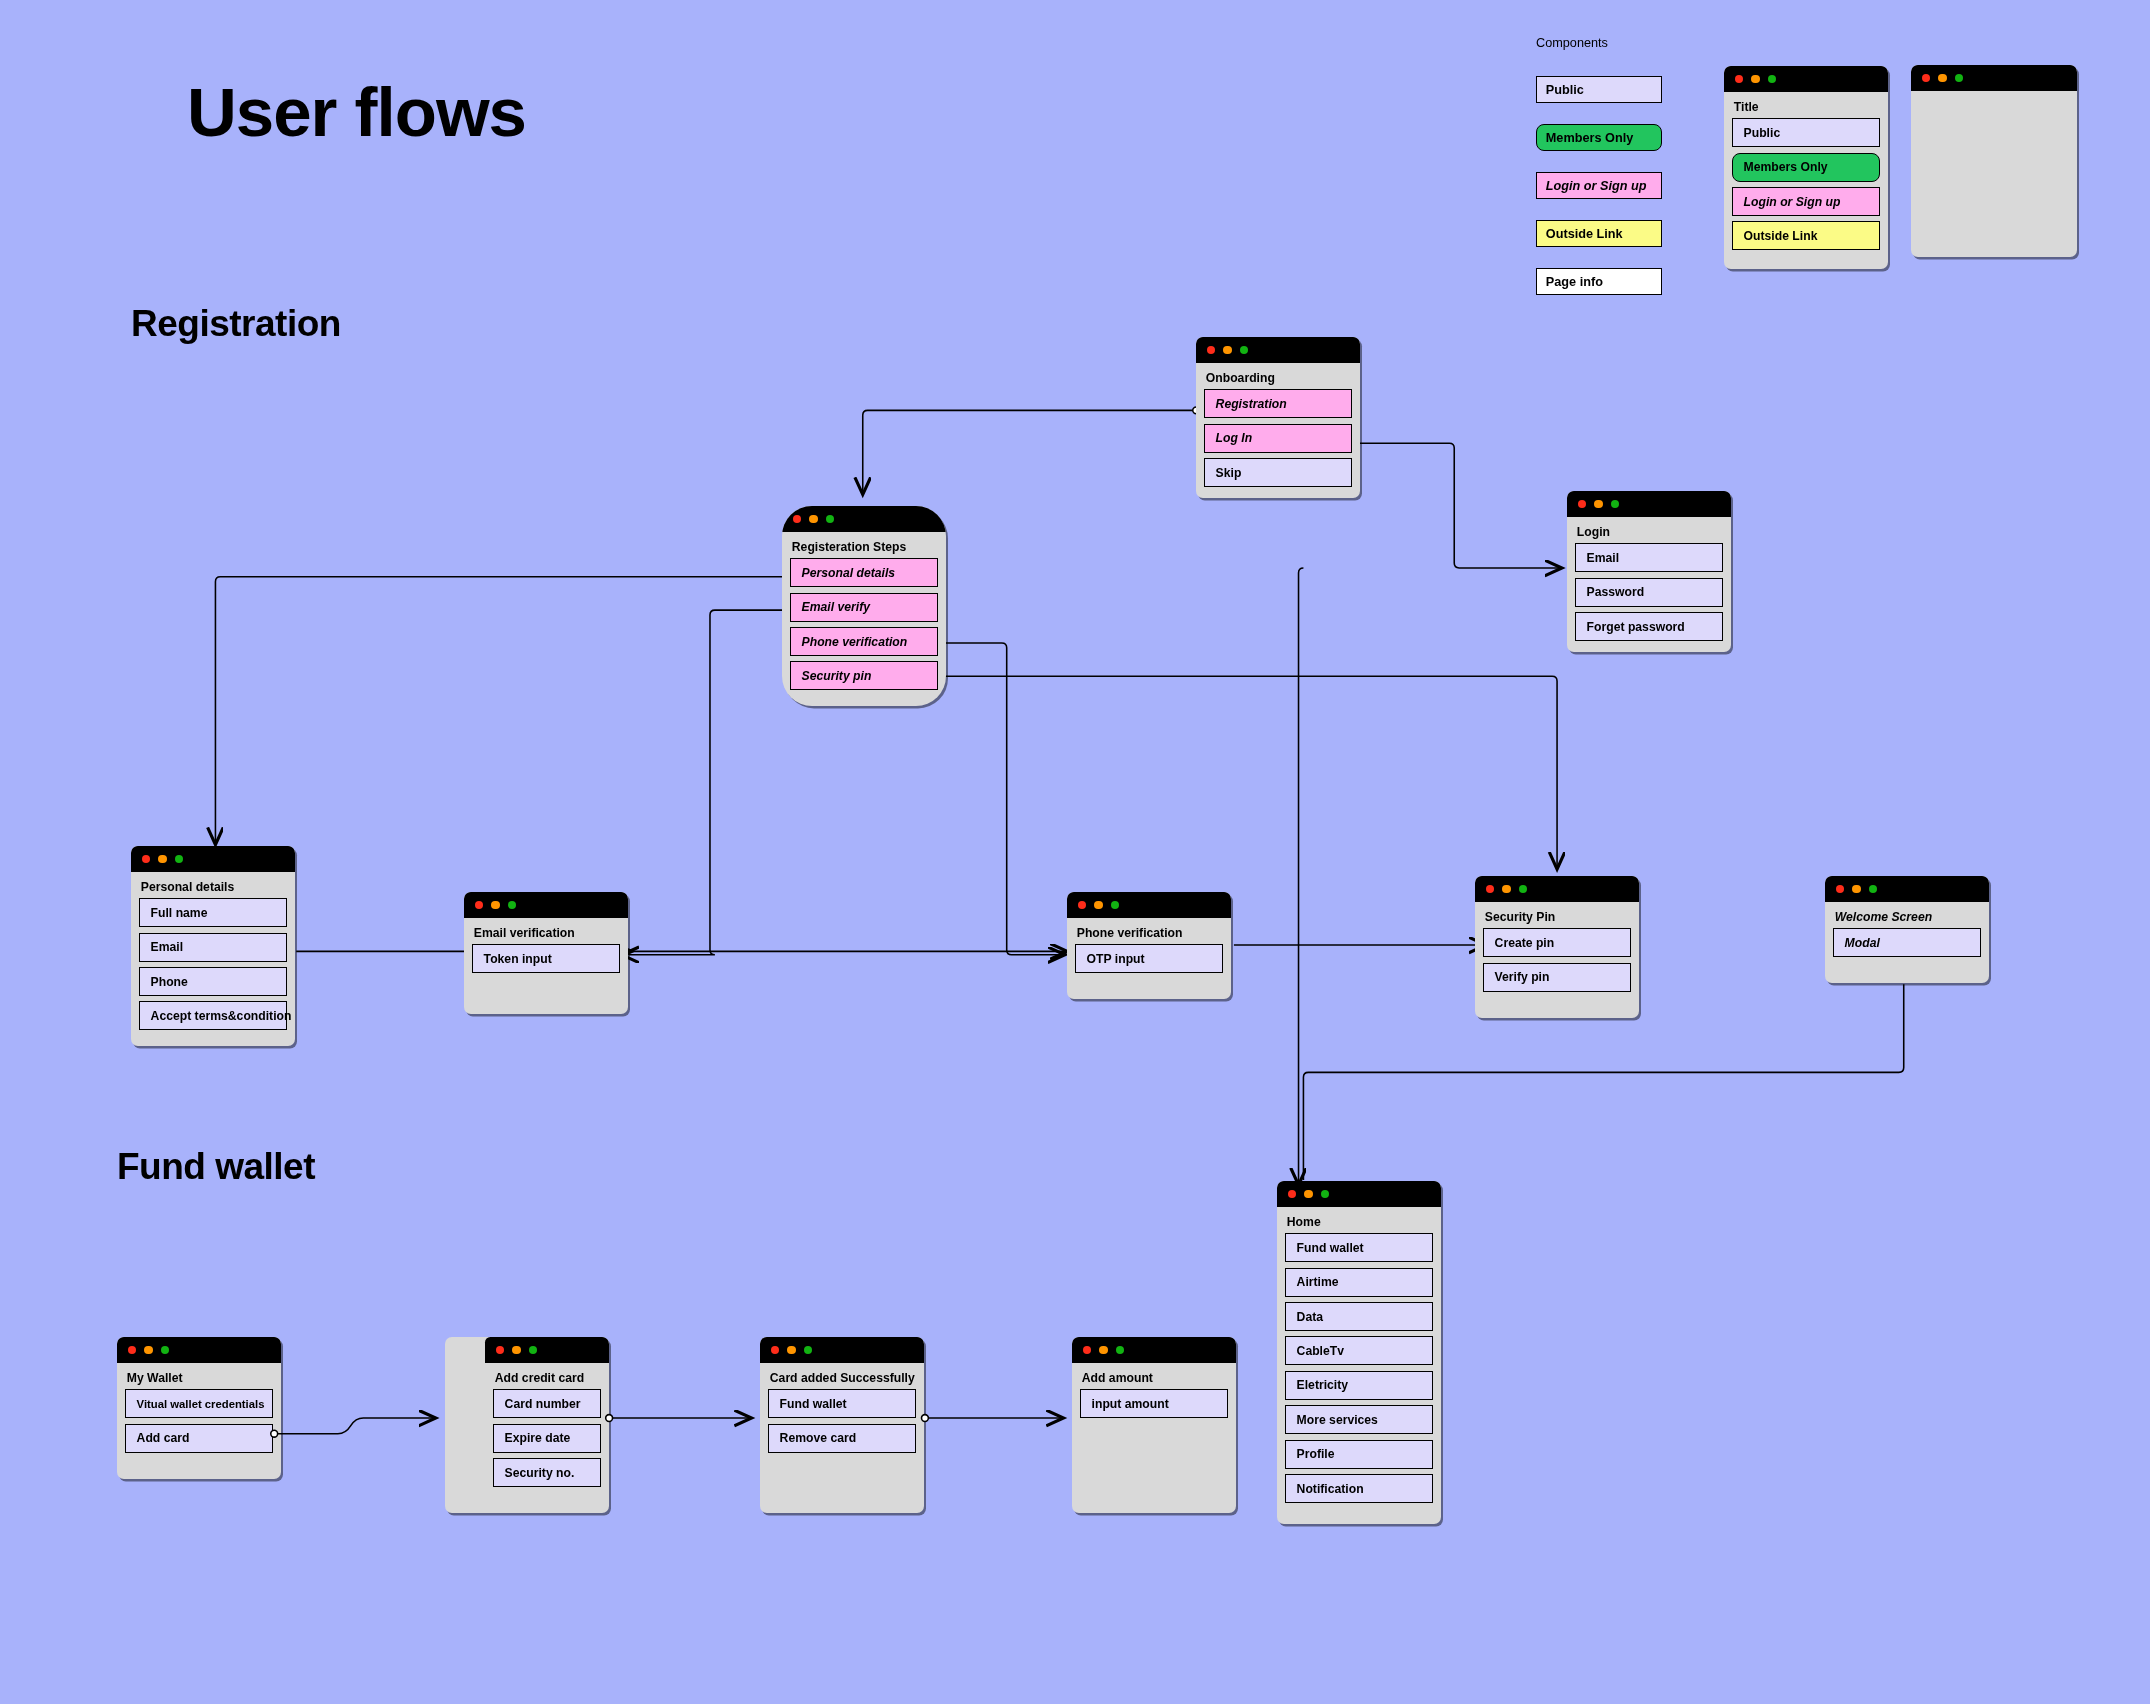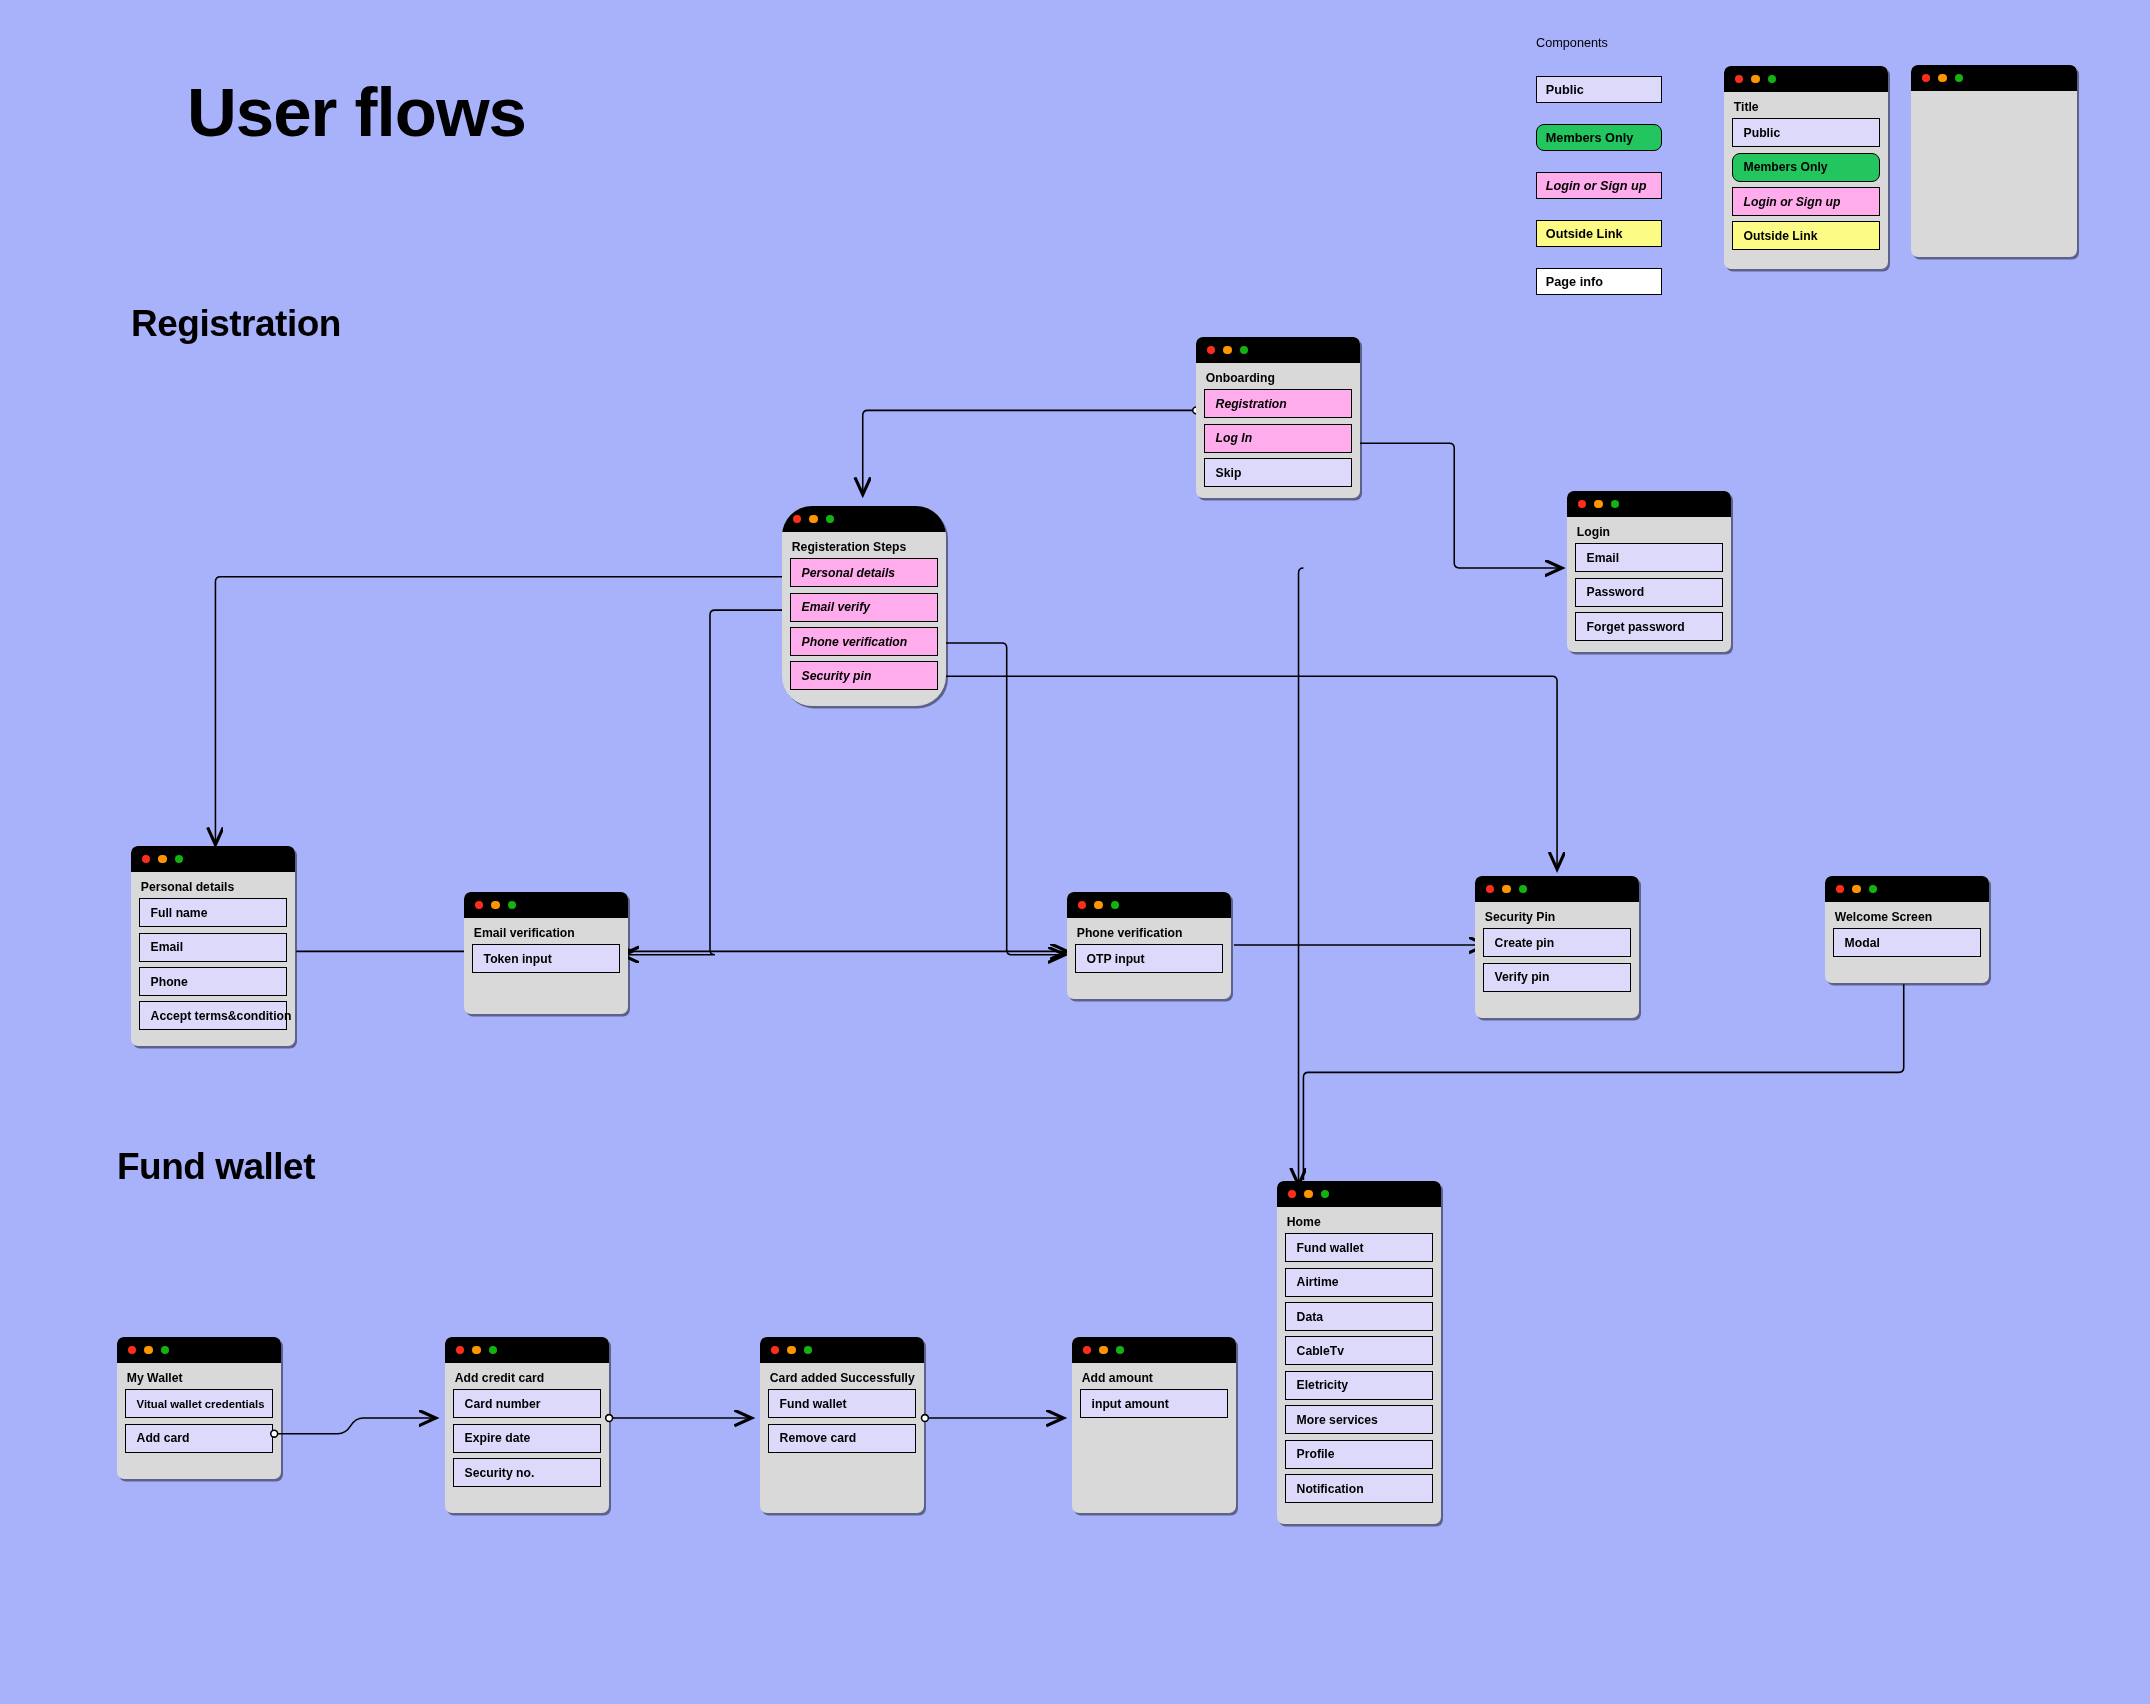--- a/index.html
+++ b/index.html
@@ -271,21 +271,21 @@
       <span class="dot o"></span>
       <span class="dot g"></span>
     </div>
     <div class="body">
       <div class="wtitle">Security Pin</div>
       <div class="row c-public">Create pin</div>
       <div class="row c-public">Verify pin</div>
     </div>
   </div>
 
-  <div class="win" style="left:1825px;top:876px;width:164px;height:107px;">
+  <div class="win" style="left:1825px;top:876px;width:164px;height:107px;font-style:italic;">
     <div class="bar">
       <span class="dot r"></span>
       <span class="dot o"></span>
       <span class="dot g"></span>
     </div>
     <div class="body">
       <div class="wtitle">Welcome Screen</div>
       <div class="row c-public">Modal</div>
     </div>
   </div>
@@ -315,21 +315,21 @@
       <span class="dot o"></span>
       <span class="dot g"></span>
     </div>
     <div class="body">
       <div class="wtitle">My Wallet</div>
       <div class="row c-public" style="font-size:11.3px;">Vitual wallet credentials</div>
       <div class="row c-public">Add card</div>
     </div>
   </div>
 
-  <div class="win" style="left:445px;top:1337px;width:164px;height:176px;">
+  <div class="win" style="left:445px;top:1337px;width:164px;height:176px;padding-left:40px;">
     <div class="bar">
       <span class="dot r"></span>
       <span class="dot o"></span>
       <span class="dot g"></span>
     </div>
     <div class="body">
       <div class="wtitle">Add credit card</div>
       <div class="row c-public">Card number</div>
       <div class="row c-public">Expire date</div>
       <div class="row c-public">Security no.</div>

